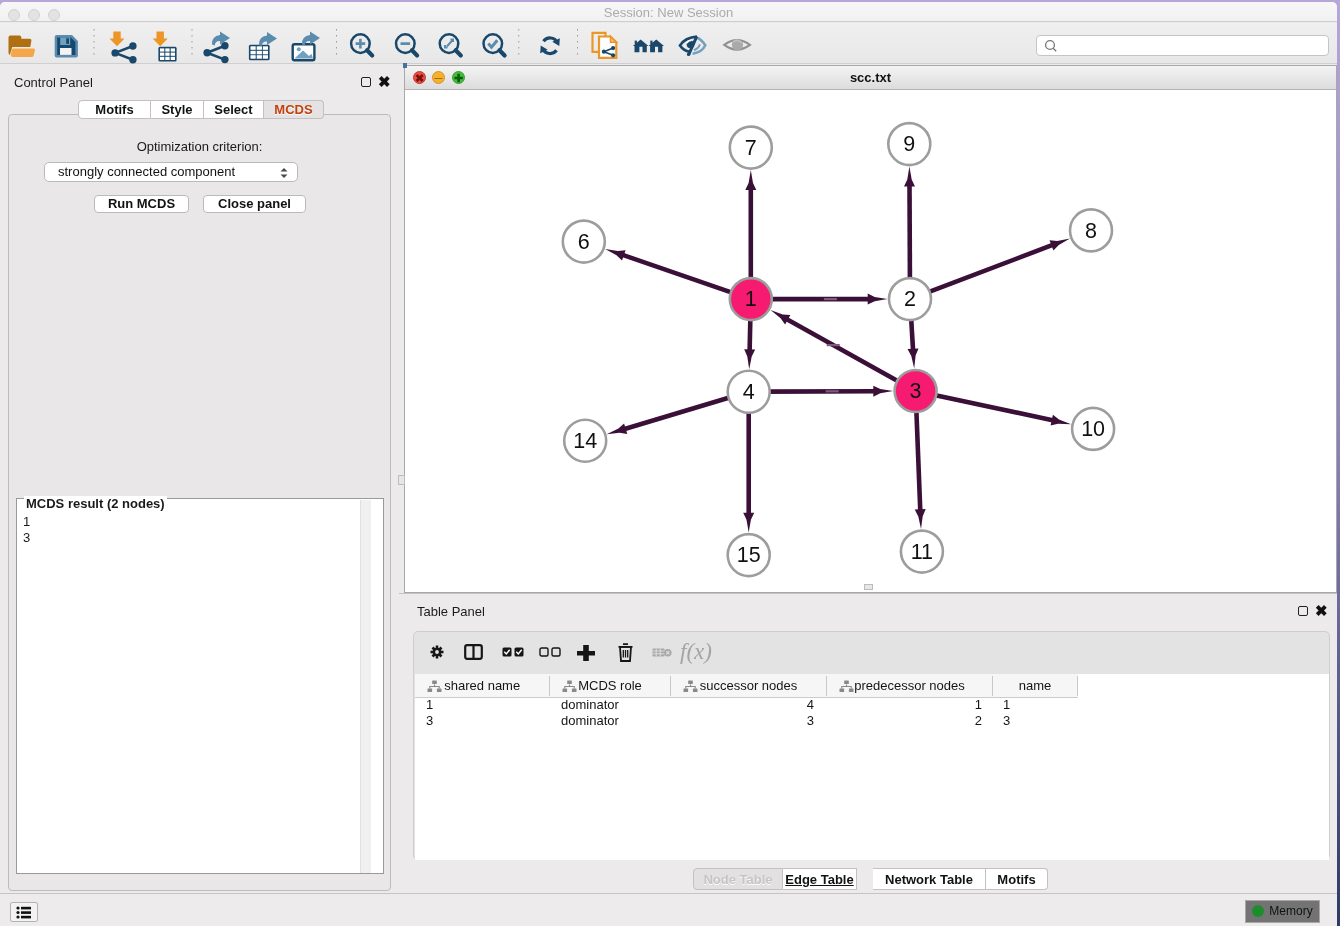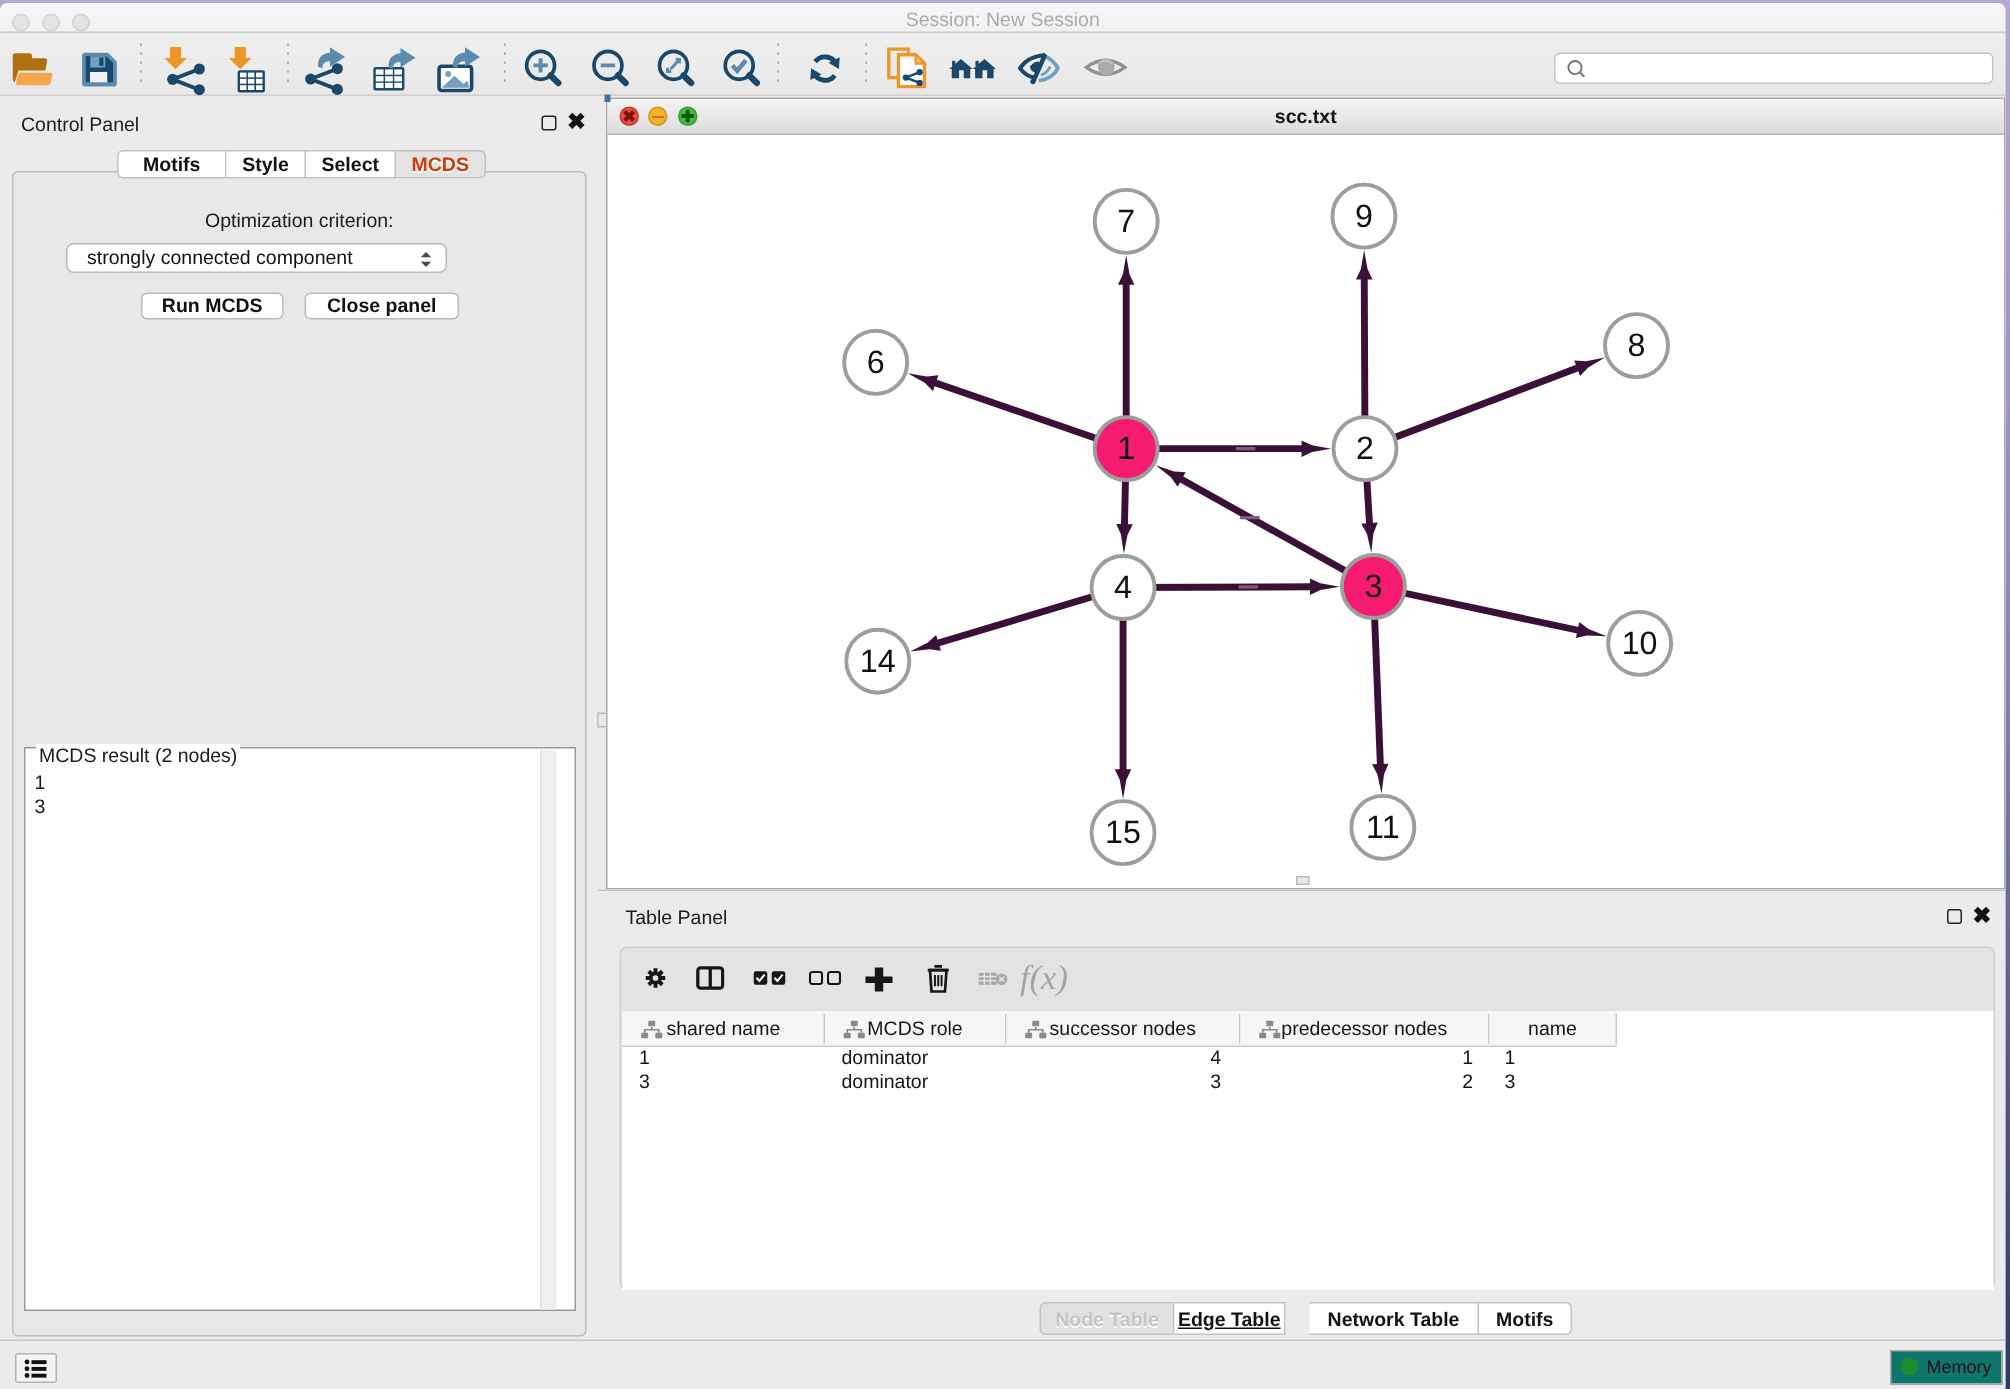--- a/index.html
+++ b/index.html
@@ -13,34 +13,34 @@
 #cpanel{position:absolute;left:0;top:62px;width:399px;height:829px;background:#eceaeb;}
 .phead{font-size:13px;color:#1c1c1c;}
 .icon-undock{position:absolute;width:10px;height:10px;border:1.5px solid #222;border-radius:2px;}
 .icon-x{position:absolute;font-size:15px;font-weight:bold;color:#111;line-height:10px;}
 #cp-content{position:absolute;left:8px;top:50px;width:383px;height:777px;background:#e9e7e8;border:1px solid #bdbbbc;border-radius:4px;}
 .tab{position:absolute;top:36px;height:19px;border:1px solid #c2c0c1;background:#fff;font-size:13px;font-weight:700;color:#111;text-align:center;line-height:18px;}
 #optlabel{position:absolute;left:0;top:75px;width:100%;text-align:center;font-size:13px;color:#1a1a1a;}
 #combo{position:absolute;left:44px;top:98px;width:254px;height:20px;background:#fff;border:1px solid #bbb9ba;border-radius:5px;font-size:13px;color:#111;line-height:18px;padding-left:13px;}
 .btn{position:absolute;top:131px;height:18px;background:#fff;border:1px solid #bcbabb;border-radius:4px;font-size:13px;font-weight:700;color:#111;text-align:center;line-height:16px;}
 #mcdsbox{position:absolute;left:16px;top:434px;width:368px;height:376px;background:#fff;border:1px solid #9b999a;}
-#mcdstitle{position:absolute;left:7px;top:-7px;background:#fff;padding:0 2px;font-size:13px;color:#1a1a1a;}
+#mcdstitle{position:absolute;left:7px;top:-7px;background:#fff;padding:0 2px;font-size:13px;color:#1a1a1a;font-weight:bold;}
 #netwin{position:absolute;left:404px;top:63px;width:933px;height:528px;background:#fff;border:1px solid #a9a7a8;}
 #nettitle{position:absolute;left:0;top:0;width:100%;height:24px;background:linear-gradient(180deg,#f4f4f4,#dcdcdc);border-bottom:1px solid #b4b2b3;}
 .nl{position:absolute;top:5px;width:13px;height:13px;border-radius:50%;font-size:11px;font-weight:bold;text-align:center;line-height:13px;}
 #netname{position:absolute;top:4px;width:100%;text-align:center;font-size:13px;font-weight:600;color:#111;}
 #tpanel{position:absolute;left:399px;top:591px;width:938px;height:300px;background:#eceaeb;border-top:1px solid #c4c2c3;}
 #tp-inner{position:absolute;left:14px;top:37px;width:917px;height:229px;background:#e4e3e4;border:1px solid #cfcdce;border-radius:5px;}
 #tbl-white{position:absolute;left:1px;top:42px;width:914px;height:186px;background:#fff;}
 .th{position:absolute;top:0;height:24px;background:#f6f6f6;border-bottom:1px solid #cccccc;font-size:13px;color:#151515;text-align:center;line-height:24px;}
 .thsep{position:absolute;top:2px;height:20px;width:1px;background:#c8c8c8;}
 .td{position:absolute;font-size:13px;color:#151515;height:16px;line-height:16px;}
 .btab{position:absolute;top:0;height:22px;border:1px solid #c3c1c2;background:#fff;font-size:13px;font-weight:700;color:#121212;text-align:center;line-height:21px;}
 #statusbar{position:absolute;left:0;top:891px;width:1337px;height:33px;background:#edebec;border-top:1px solid #c6c4c5;}
-#membtn{position:absolute;right:2px;top:6px;width:75px;height:23px;background:#0f766e;border:1px solid #a9a7a8;font-size:12px;color:#111;text-align:center;line-height:21px;}
+#membtn{position:absolute;right:17px;top:6px;width:75px;height:23px;background:#737373;border:1px solid #a9a7a8;font-size:12px;color:#111;text-align:center;line-height:21px;}
 #listbtn{position:absolute;left:10px;top:8px;width:28px;height:20px;background:#f4f3f4;border:1px solid #b4b2b3;border-radius:2px;}
 svg text{font-family:"Liberation Sans",sans-serif;}
 </style></head>
 <body>
 <div id="win">
   <div id="titlebar">
     <div class="tl" style="left:8px;"></div>
     <div class="tl" style="left:28px;"></div>
     <div class="tl" style="left:48px;"></div>
     <div id="wtitle">Session: New Session</div>

